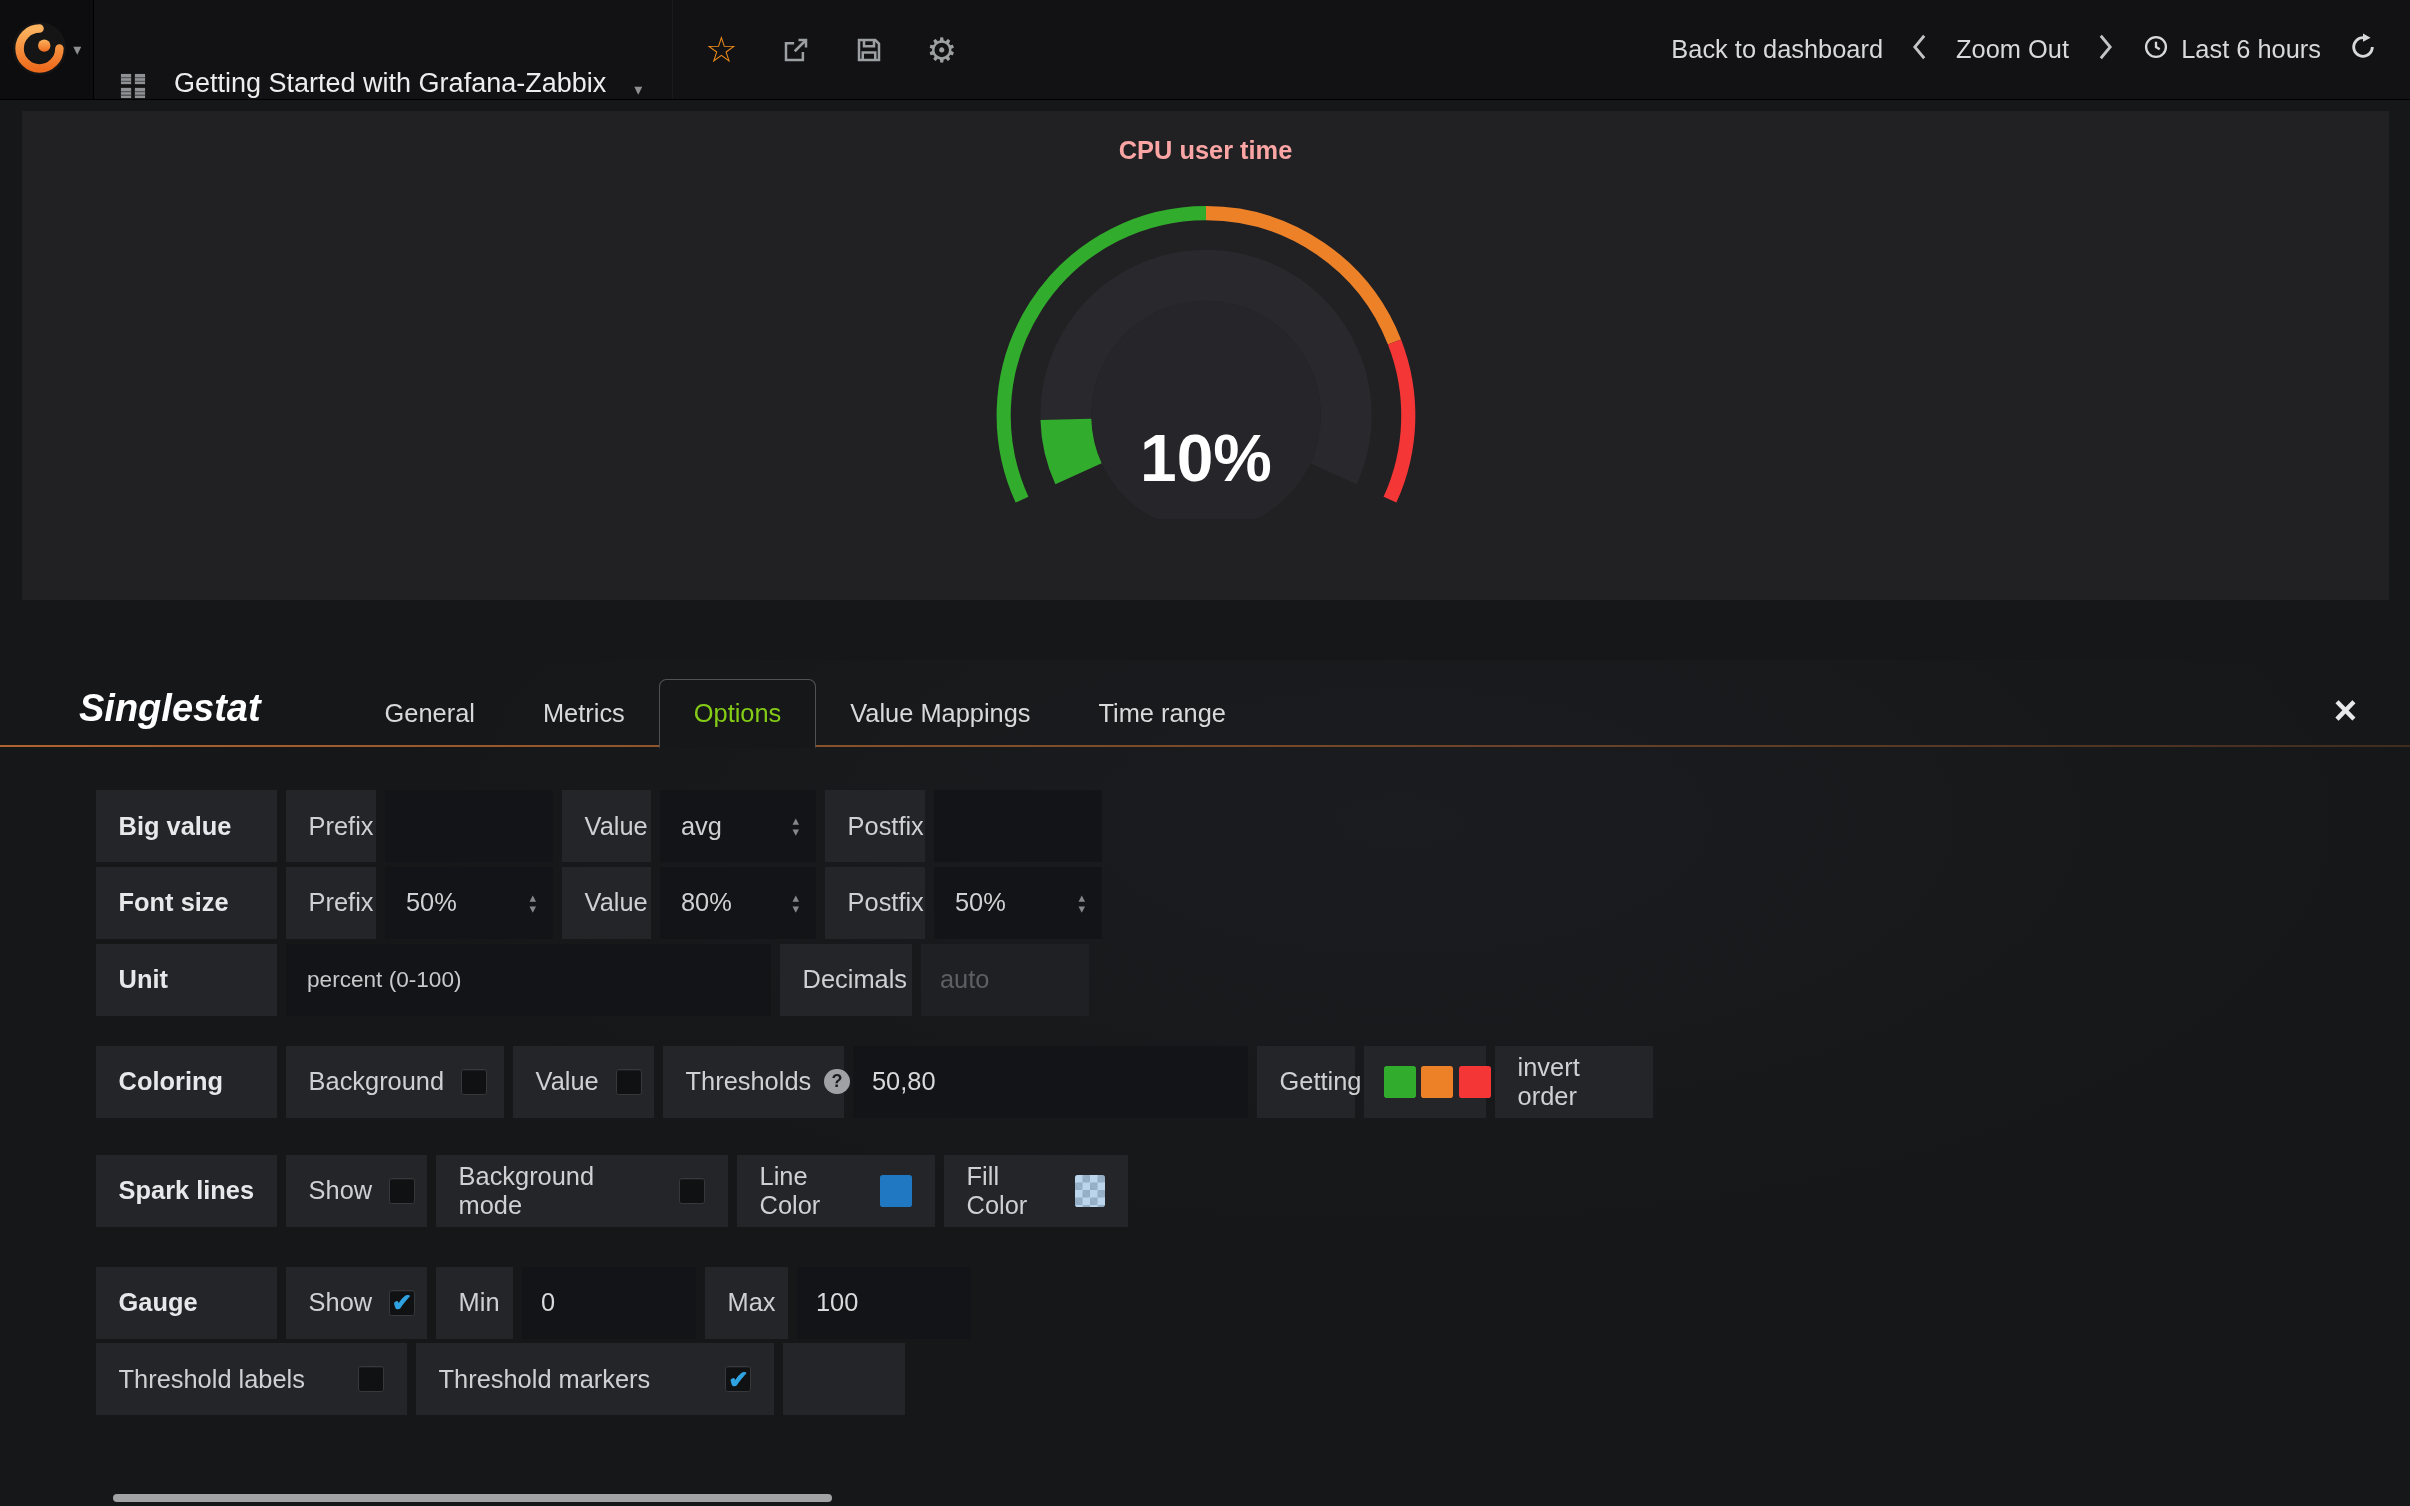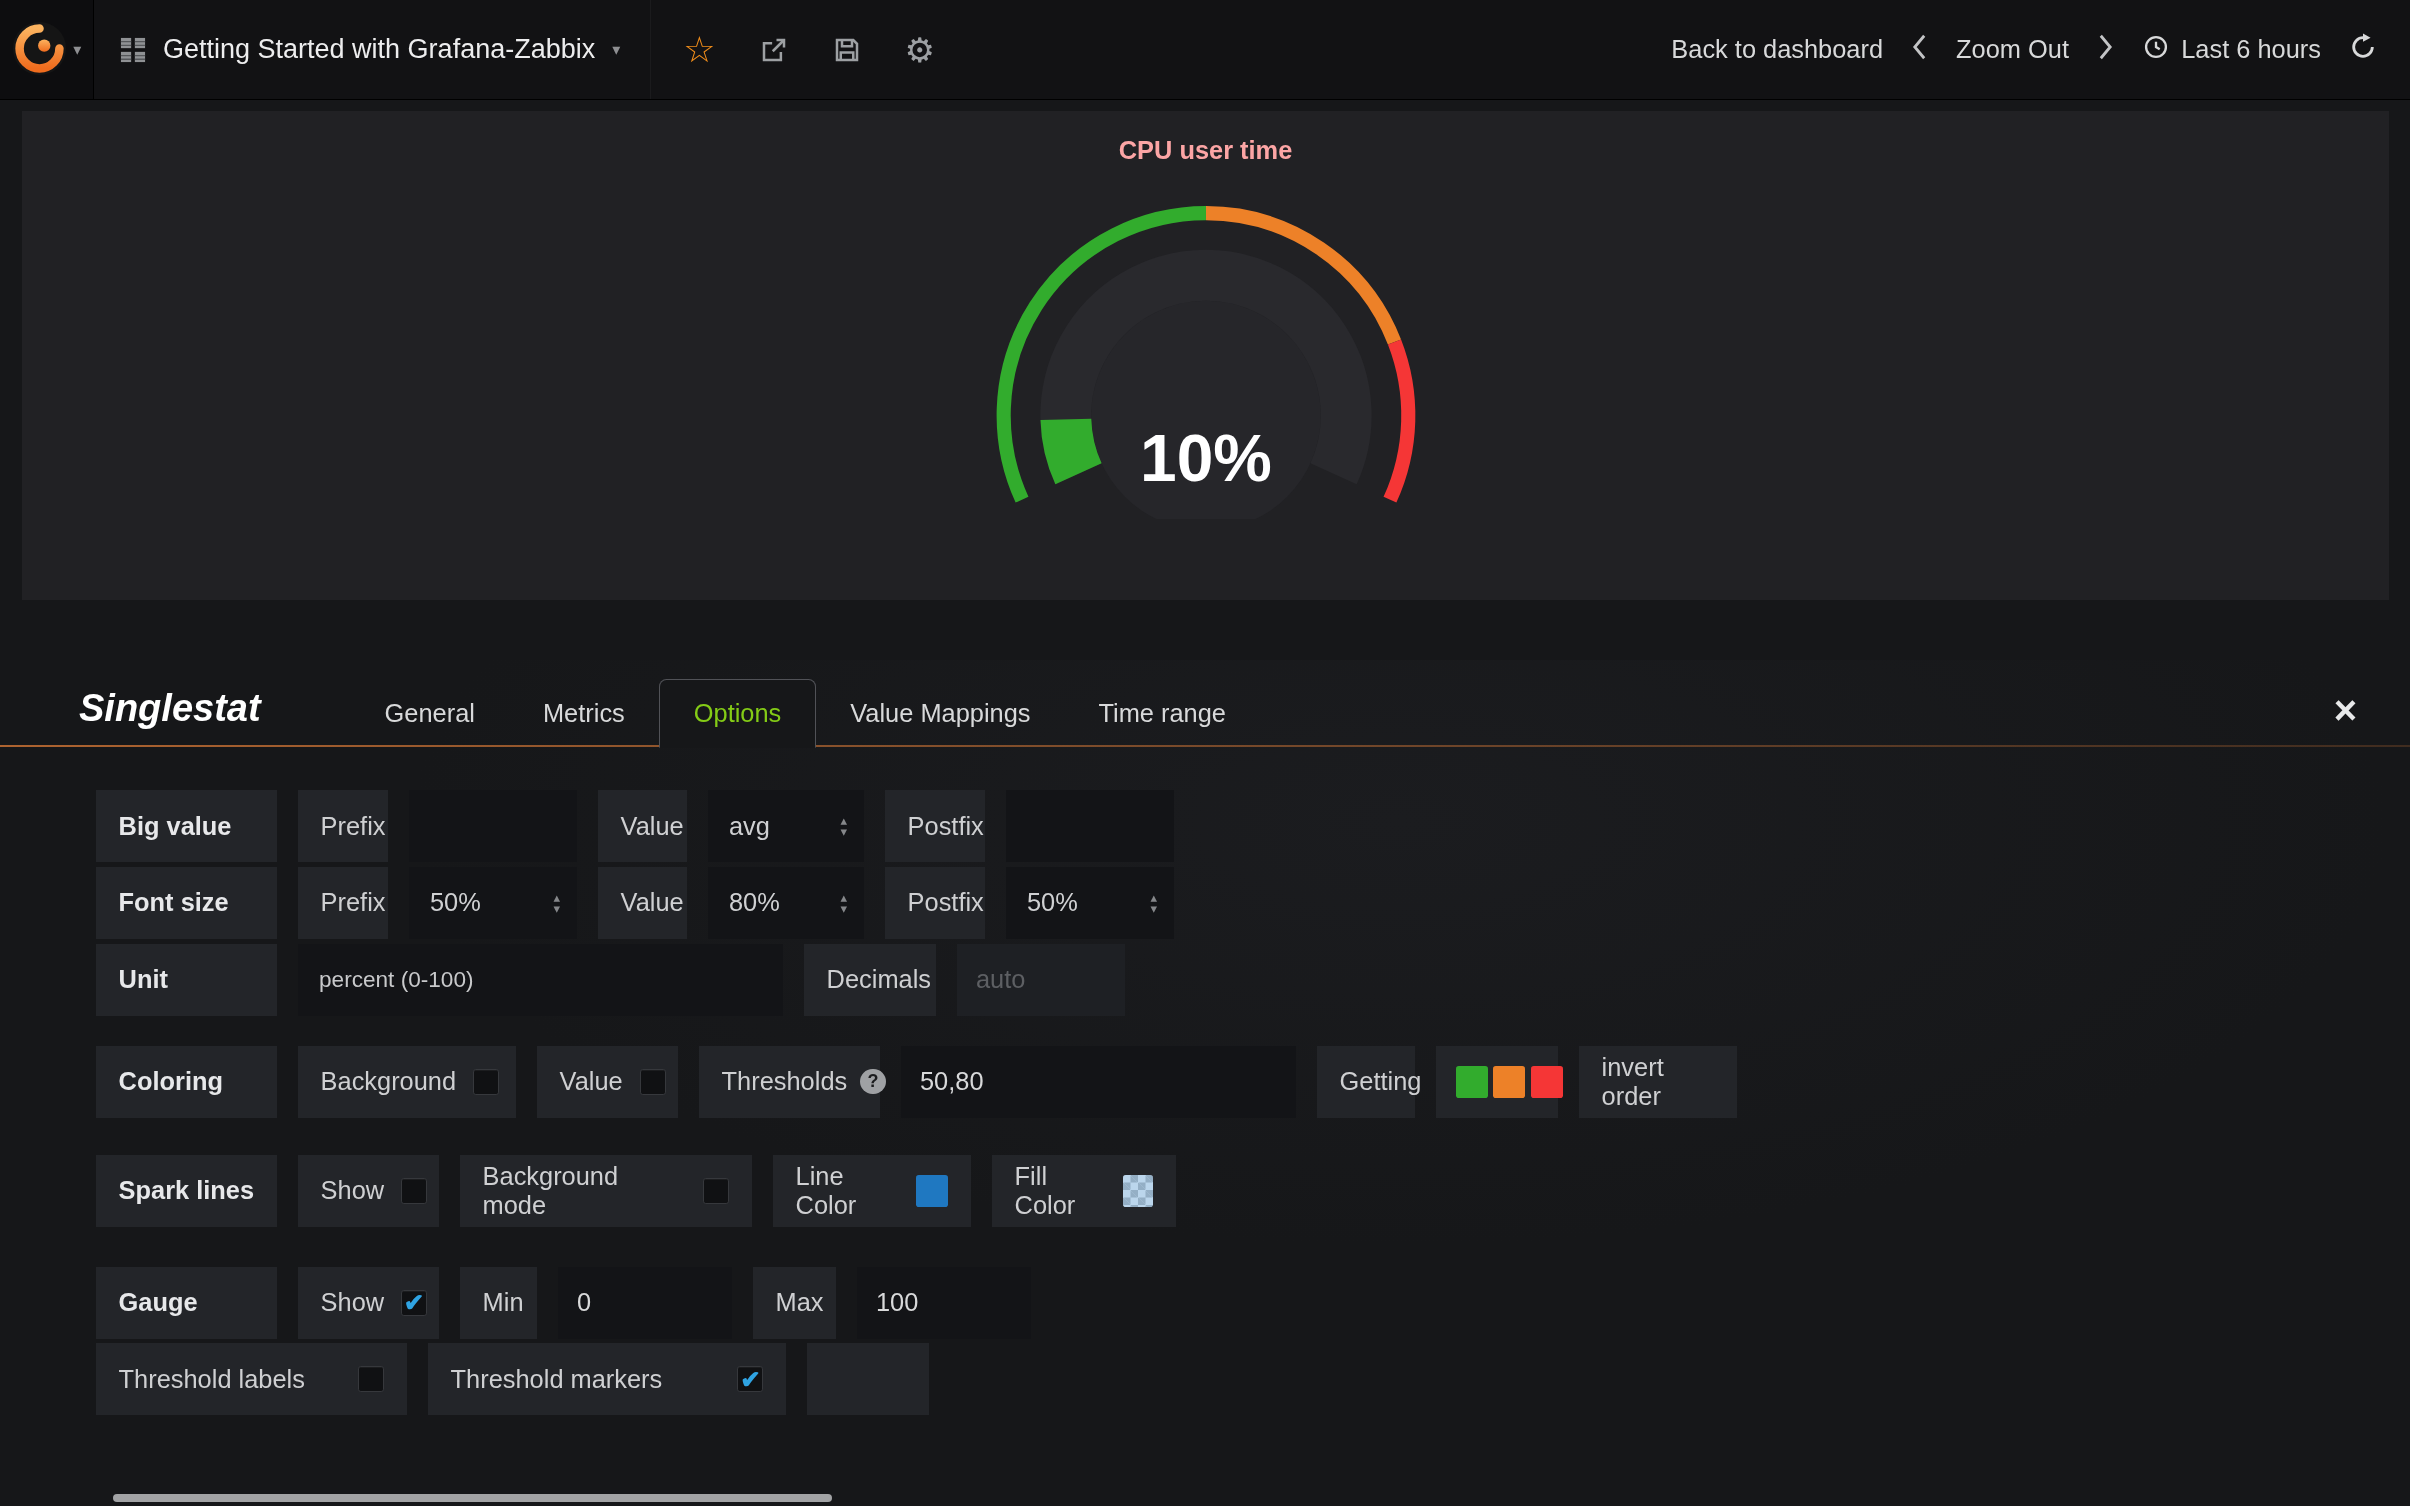--- a/index.html
+++ b/index.html
@@ -8,21 +8,21 @@
     background:#161719;
     font-family:"Liberation Sans", sans-serif;
     color:#d8d9da;
     position:relative;
   }
 
   
   .navbar { height:100px; background:#121214; display:flex; align-items:center; border-bottom:0.9px solid #000; }
   .logo-section { width:94px; height:100%; display:flex; align-items:center; justify-content:center; gap:6.6px; background:#0d0d0f; border-right:0.9px solid #000; cursor:pointer; }
   .caret { color:#8e8f92; font-size:16px; }
-  .dash-nav { height:100%; display:flex; align-items:center; gap:17px; padding:0 30px 0 26px; border-right:0.9px solid rgba(255,255,255,0.04); cursor:pointer; }
+  .dash-nav { height:100%; display:flex; align-items:flex-end; gap:28px; padding:0 30px 0 26px; border-right:0.9px solid rgba(255,255,255,0.04); cursor:pointer; }
   .grid-icon svg { display:block; }
   .dash-title { font-size:27px; color:#ededee; }
   .nav-icons { display:flex; align-items:center; gap:43px; padding-left:32px; }
   .nav-icons .ibtn { cursor:pointer; display:flex; align-items:center; }
   .star-glyph { font-size:36px; color:#ef8c1a; line-height:1; }
   .gear-glyph { font-size:34px; color:#9da0a3; line-height:1; }
   .navbar-right { margin-left:auto; display:flex; align-items:center; gap:28px; padding-right:34px; font-size:25.4px; color:#d8d9da; }
   .navbar-right .txtbtn { cursor:pointer; }
   .timebtn { display:flex; align-items:center; gap:11.3px; cursor:pointer; }
 
@@ -38,21 +38,21 @@
   .editor-header::after { content:""; position:absolute; left:0; right:0; bottom:0; height:1.9px;
      background:linear-gradient(to right, rgba(255,140,60,0.65), rgba(255,140,60,0.18)); z-index:1; }
   .editor-title { font-size:38px; font-style:italic; font-weight:bold; color:#ffffff; margin-right:90px; padding-bottom:17px; }
   .tabs { display:flex; align-items:flex-end; }
   .tab { padding:19px 34px; font-size:25.4px; color:#d8d9da; cursor:pointer; position:relative; z-index:2; }
   .tab.active { background:#161719; border:0.9px solid #515257; border-bottom-color:#161719; margin-bottom:-0.9px; border-radius:7.5px 7.5px 0 0; color:#84cc16; }
   .tab-close { margin-left:auto; font-size:40px; font-weight:bold; color:#e8e9ea; padding:0 13px 17px 0; cursor:pointer; line-height:1; }
 
   
   .form { padding:43px 0 0 53px; }
-  .frow { display:flex; gap:21px; margin-bottom:4.7px;padding-left:43px; }
+  .frow { display:flex; gap:9px; margin-bottom:4.7px;padding-left:43px; }
   .sp32 { margin-top:30px; } .sp39 { margin-top:37px; } .sp42 { margin-top:40px; }
   .cell { display:flex; align-items:center; background:#232529; padding:0 22.6px; height:72px; font-size:25.4px; color:#cfd0d2; }
   .cell.bold { font-weight:bold; color:#e7e8ea; }
   .cell.dark { background:#131417; padding:0; }
   .cell.dark input { width:100%; height:100%; background:transparent; border:none; outline:none; color:#d8d9da; font-size:25.4px; padding:0 19px; font-family:"Liberation Sans", sans-serif; }
   .cell.decimals-input { background:#1e2024; }
   .cell.decimals-input input::placeholder { color:#5d5f63; }
   .cell.select { background:#131417; padding:0 17px 0 21px; justify-content:space-between; cursor:pointer; }
   .stepper { display:flex; flex-direction:column; line-height:11.3px; font-size:13px; color:#85878a; margin-left:15px; user-select:none; }
   .cell.unitval { background:#131417; font-size:22.6px; color:#c8c9cb; cursor:pointer; padding:0 21px; }

